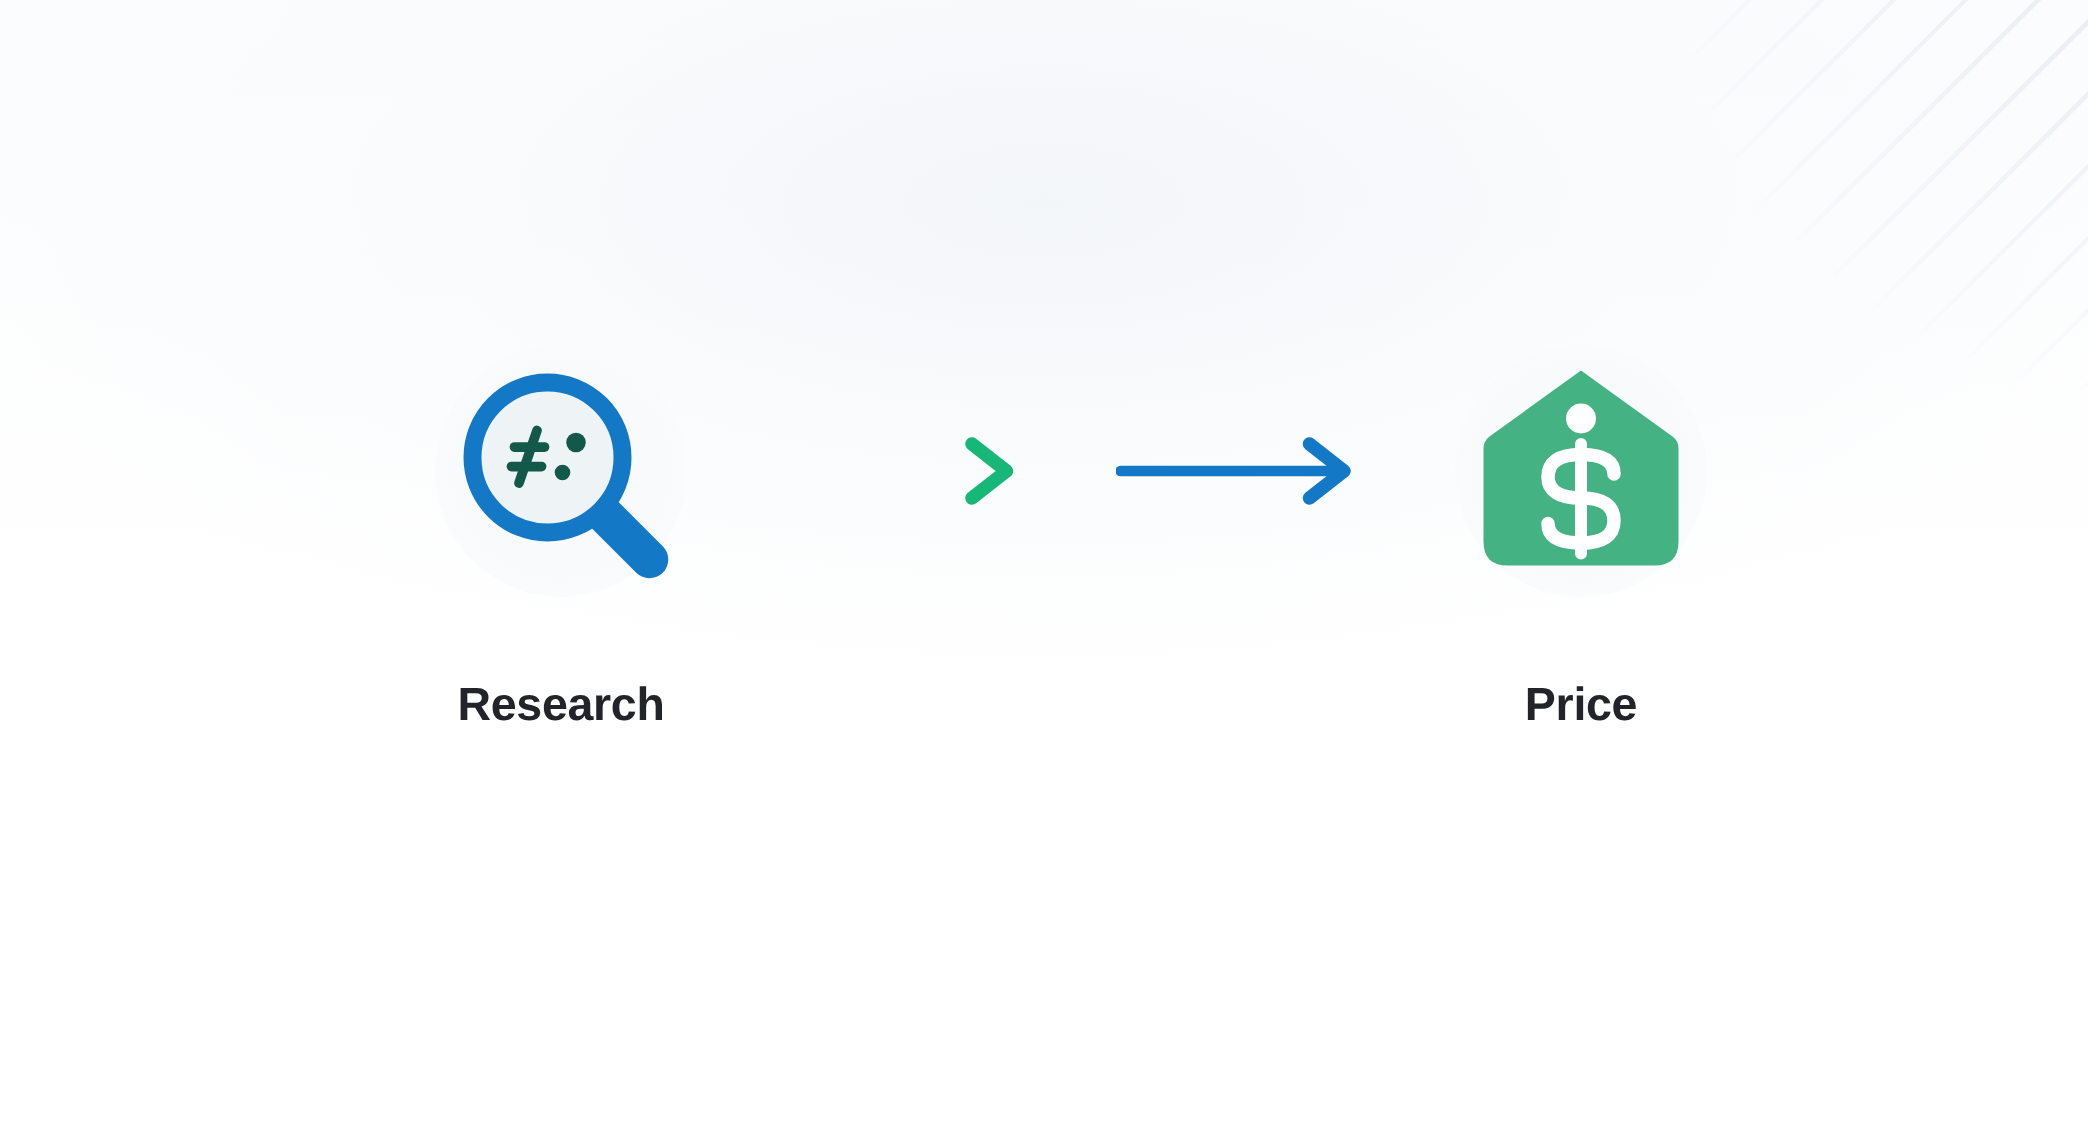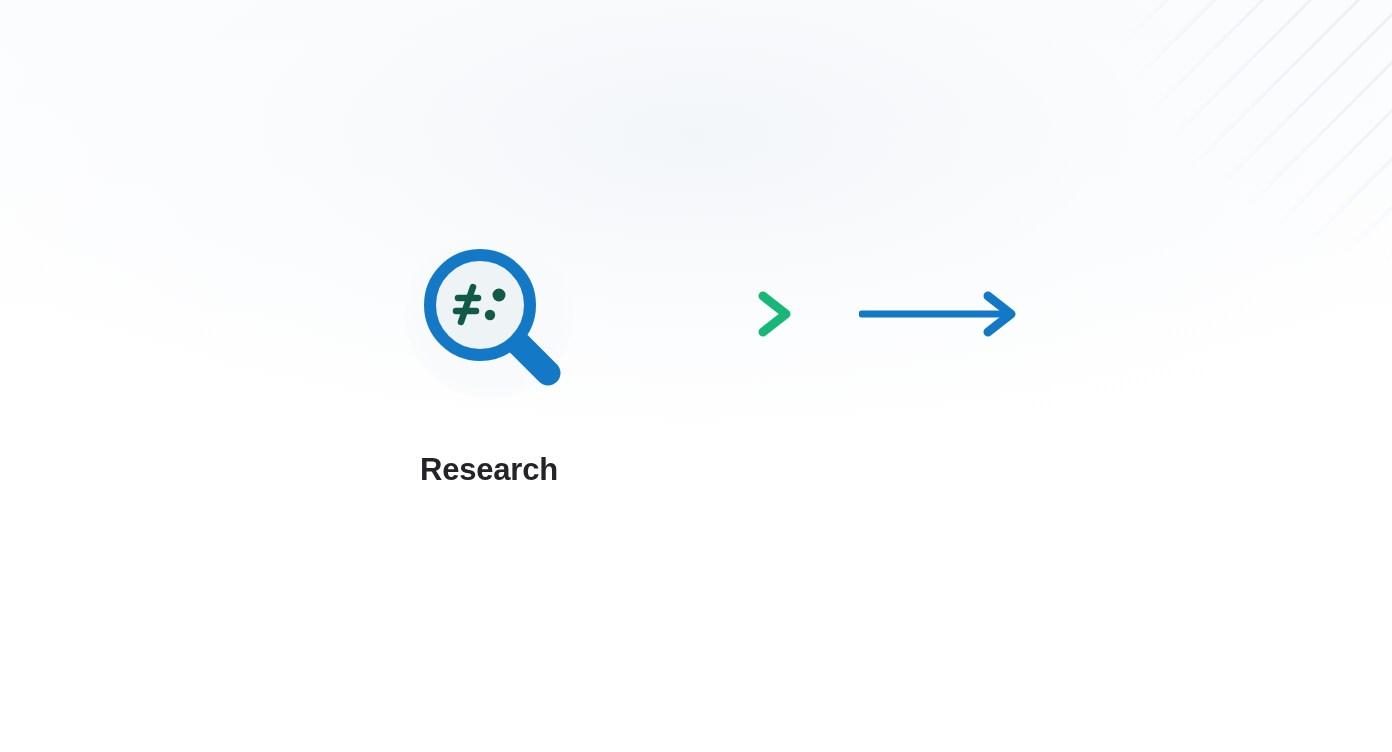--- a/index.html
+++ b/index.html
@@ -150,15 +150,28 @@
     </div>
 
 
     <div class="connector">
       <svg width="165" height="46" viewBox="0 0 165 46">
         <line x1="3" y1="23" x2="143" y2="23" stroke="#1379C7" stroke-width="7" stroke-linecap="round"></line>
         <polyline points="129,5 152,23 129,41" fill="none" stroke="#1379C7" stroke-width="9" stroke-linecap="round" stroke-linejoin="round"></polyline>
       </svg>
     </div>
 
+    <div class="step">
+      <div class="icon-wrap">
+        <svg width="150" height="150" viewBox="0 0 150 150">
+          <path d="M75 8 L136 52 Q140 55 140 60 L140 122 Q140 138 124 138 L26 138 Q10 138 10 122 L10 60 Q10 55 14 52 Z" fill="#45B283"></path>
+          <circle cx="75" cy="40" r="10" fill="#ffffff"></circle>
+          <g>
+            <line x1="75" y1="57" x2="75" y2="130" stroke="#ffffff" stroke-width="8" stroke-linecap="round"></line>
+            <path d="M97 77 Q97 64 75 64 Q53 64 53 79 Q53 93 75 93 Q97 93 97 108 Q97 123 75 123 Q53 123 53 110" fill="none" stroke="#ffffff" stroke-width="9" stroke-linecap="round"></path>
+          </g>
+        </svg>
+      </div>
+      <div class="step-label">Price</div>
+    </div>
 
   </div>
 </div>
 
 </body></html>

